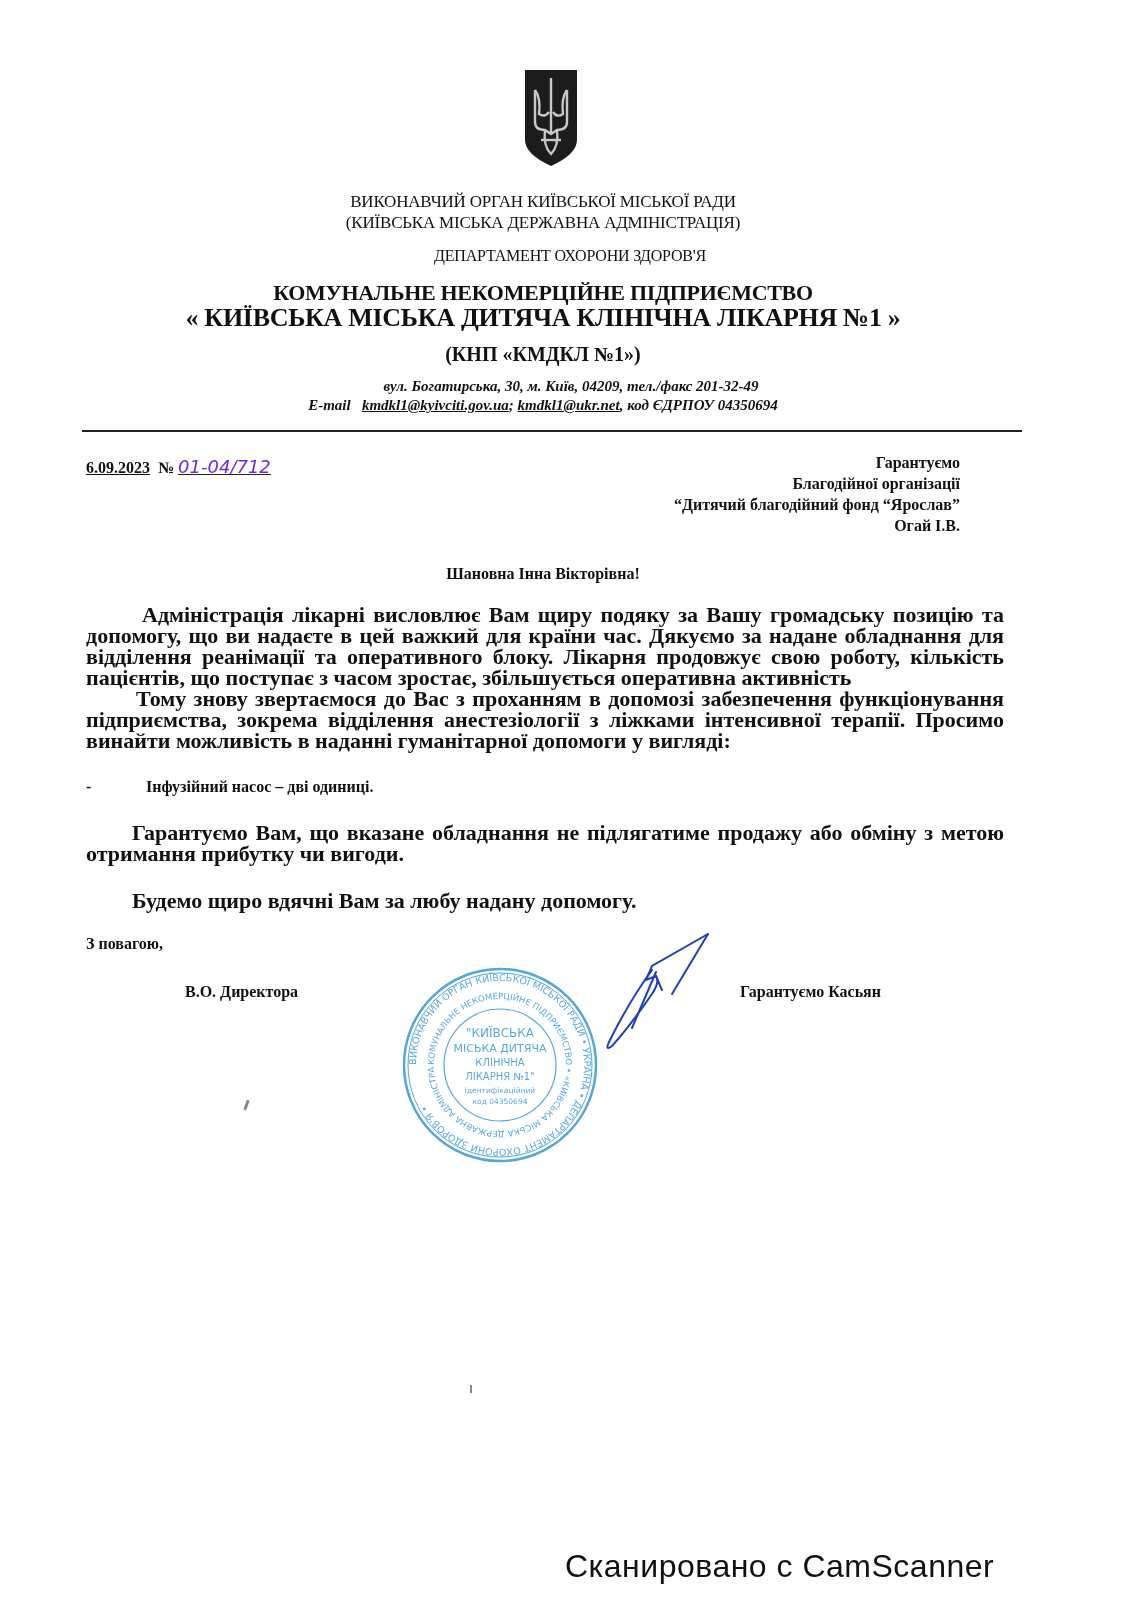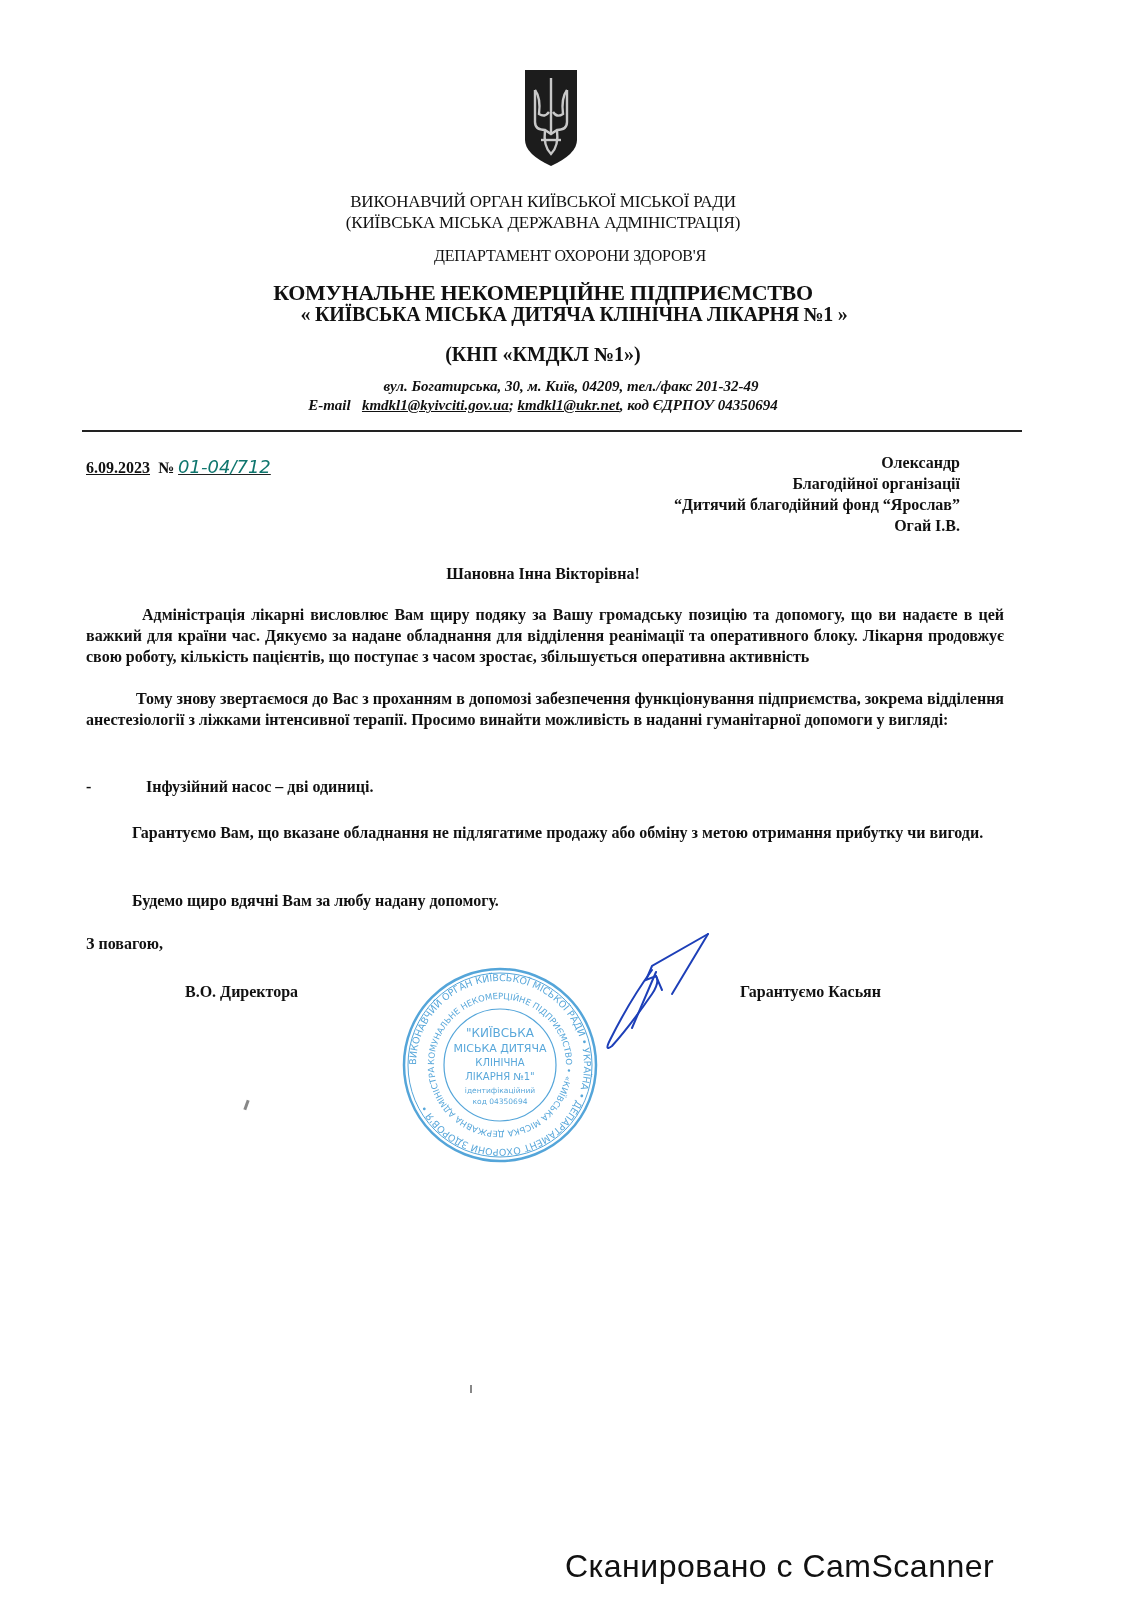--- a/index.html
+++ b/index.html
@@ -4,32 +4,32 @@
 <style>
   html,body{margin:0;padding:0;background:#fff;}
   body{width:1130px;height:1600px;position:relative;overflow:hidden;font-family:"Liberation Serif",serif;color:#111;}
   .abs{position:absolute;}
   .center{left:0;width:1086px;text-align:center;}
   .crest{left:523px;top:68px;width:56px;height:100px;}
   .h1{top:192px;font-size:17px;letter-spacing:-0.2px;}
   .h2{top:213px;font-size:17px;letter-spacing:-0.2px;}
   .h3{top:247px;font-size:16px;letter-spacing:-0.2px;padding-left:27px;}
   .h4{top:280px;font-size:22px;font-weight:bold;letter-spacing:-0.3px;}
-  .h5{top:303px;font-size:20px;font-weight:bold;letter-spacing:-0.3px;padding-left:31px;}
+  .h5{top:303px;font-size:26px;font-weight:bold;letter-spacing:-0.3px;}
   .h6{top:343px;font-size:20px;font-weight:bold;}
   .addr{top:378px;font-size:15px;font-style:italic;font-weight:bold;padding-left:28px;}
   .mail{top:397px;font-size:15px;font-style:italic;font-weight:bold;}
   .mail u{text-decoration:underline;}
   .rule{left:82px;top:430px;width:940px;height:2px;background:#222;}
   .date{left:86px;top:456px;font-size:16px;font-weight:bold;}
   .date .d{text-decoration:underline;}
-  .date .num{font-family:"DejaVu Sans",sans-serif;font-style:italic;color:#0f766e;font-weight:normal;font-size:18px;text-decoration:underline;text-decoration-color:#222;padding-right:20px;}
+  .date .num{font-family:"DejaVu Sans",sans-serif;font-style:italic;color:#6d28d9;font-weight:normal;font-size:18px;text-decoration:underline;text-decoration-color:#222;padding-right:20px;}
   .addressee{right:170px;top:452px;text-align:right;font-size:16px;font-weight:bold;line-height:21px;}
   .greet{top:565px;font-size:16px;font-weight:bold;}
-  .para{left:86px;width:918px;font-size:16px;font-weight:bold;line-height:21px;text-align:justify;}
+  .para{left:86px;width:918px;font-size:22px;font-weight:bold;line-height:21px;text-align:justify;}
   .p1{top:604px;}
   .p2{top:688px;}
   .bullet{left:86px;top:778px;font-size:16px;font-weight:bold;}
   .bullet .dash{display:inline-block;width:60px;}
   .p3{top:822px;}
   .p4{top:890px;text-indent:46px;}
   .regards{left:86px;top:935px;font-size:16px;font-weight:bold;}
   .role{left:185px;top:983px;font-size:16px;font-weight:bold;}
   .signer{left:740px;top:983px;font-size:16px;font-weight:bold;}
   .stamp{left:400px;top:965px;width:200px;height:200px;}
@@ -65,21 +65,21 @@
   <u>kmdkl1@ukr.net</u><span>, код ЄДРПОУ 04350694</span>
 </div>
 <div class="abs rule"></div>
 
 <div class="abs date">
   <span class="d">6.09.2023</span>&nbsp;&nbsp;<span>№</span>
   <span class="num">01-04/712</span>
 </div>
 
 <div class="abs addressee">
-  <div>Олександр</div>
+  <div>Гарантуємо</div>
   <div>Благодійної організації</div>
   <div>“Дитячий благодійний фонд “Ярослав”</div>
   <div>Огай І.В.</div>
 </div>
 
 <div class="abs center greet">Шановна Інна Вікторівна!</div>
 
 <div class="abs para p1"><span style="display:inline-block;width:56px"></span><span>Адміністрація лікарні висловлює Вам щиру подяку за Вашу громадську позицію та допомогу, що ви надаєте в цей важкий для країни час. Дякуємо за надане обладнання для відділення реанімації та оперативного блоку. Лікарня продовжує свою роботу, кількість пацієнтів, що поступає з часом зростає, збільшується оперативна активність</span></div>
 <div class="abs para p2"><span style="display:inline-block;width:50px"></span><span>Тому знову звертаємося до  Вас з проханням в допомозі забезпечення функціонування підприємства, зокрема відділення анестезіології з ліжками інтенсивної терапії. Просимо винайти можливість в наданні гуманітарної допомоги у вигляді:</span></div>
 

